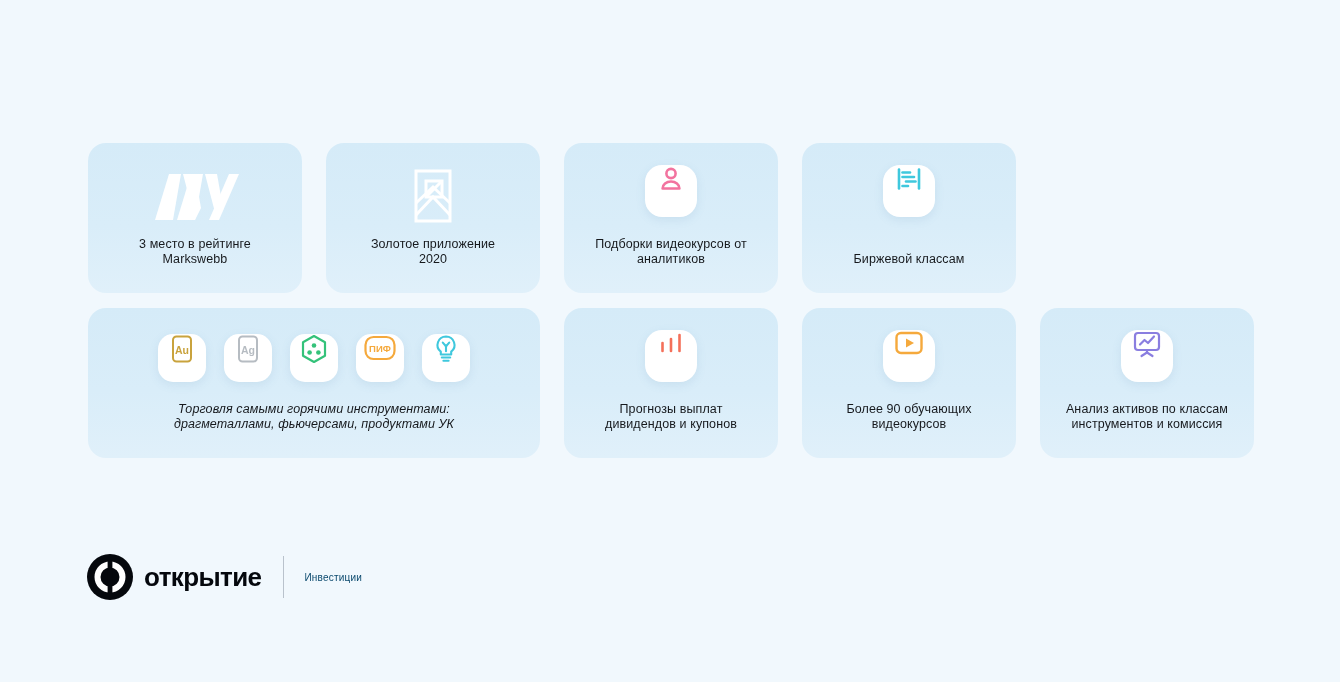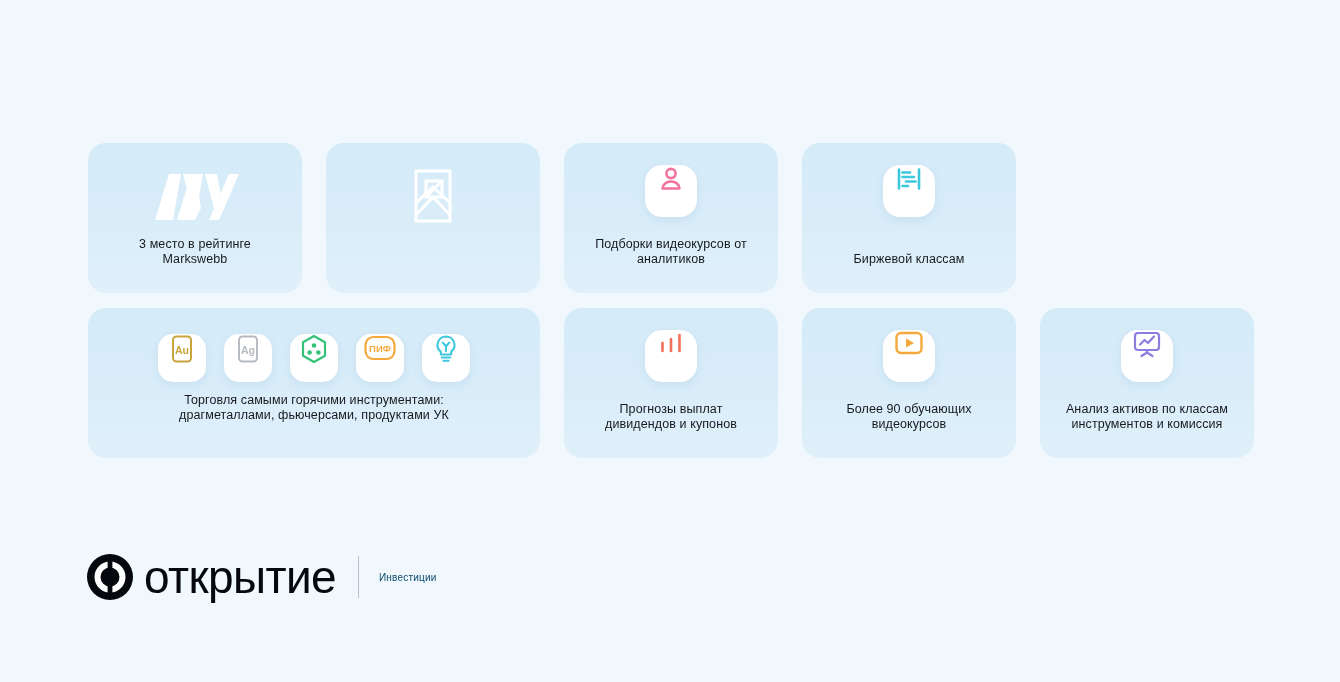--- a/index.html
+++ b/index.html
@@ -56,21 +56,21 @@
     margin-top: auto;
     margin-bottom: 0;
     padding: 0 10px 26px 10px;
     font-size: 12.5px;
     line-height: 15px;
     color: #16191d;
     text-align: center;
     white-space: pre-line;
     letter-spacing: 0.1px;
   }
-  .card.wide .card-caption { padding-bottom: 35px; }
+  .card.wide .card-caption { padding-bottom: 26px; font-style: italic; }
 
   
   .tile {
     width: 52px;
     height: 52px;
     background: #ffffff;
     border-radius: 17px;
     display: flex;
     align-items: flex-start;
     justify-content: center;
@@ -102,22 +102,22 @@
   .logo-bar {
     position: absolute;
     left: 86px;
     top: 552px;
     display: flex;
     align-items: center;
     height: 50px;
   }
   .logo-mark { width: 48px; height: 48px; flex: none; }
   .logo-word {
-    font-size: 46px;
-    font-weight: normal;
+    font-size: 26px;
+    font-weight: bold;
     color: #05080d;
     letter-spacing: -0.6px;
     margin-left: 10px;
     line-height: 1;
   }
   .logo-divider {
     width: 1px;
     height: 42px;
     background: #b9c2cc;
     margin: 0 20px 0 22px;
@@ -156,20 +156,22 @@
         <svg width="48" height="58" viewBox="0 0 48 58">
           <g fill="none" stroke="#ffffff" stroke-width="3">
             <rect x="7" y="4" width="34" height="50"></rect>
             <rect x="17" y="14" width="16" height="16"></rect>
             <path d="M7 36 L24 20 L41 36"></path>
             <path d="M7 48 L24 30 L41 48"></path>
             <path d="M17 30 L33 14"></path>
           </g>
         </svg>
       </div>
+      <div class="card-caption">Золотое приложение
+2020</div>
     </div>
 
     <div class="card std">
       <div class="tile">
         <span>
           <svg width="28" height="28" viewBox="0 0 28 28">
             <circle cx="14" cy="8.5" r="4.6" fill="none" stroke="#f2739f" stroke-width="2.6"></circle>
             <path d="M5.6 23.5 a8.4 7 0 0 1 16.8 0 z" fill="none" stroke="#f2739f" stroke-width="2.6" stroke-linejoin="round"></path>
           </svg>
         </span>

